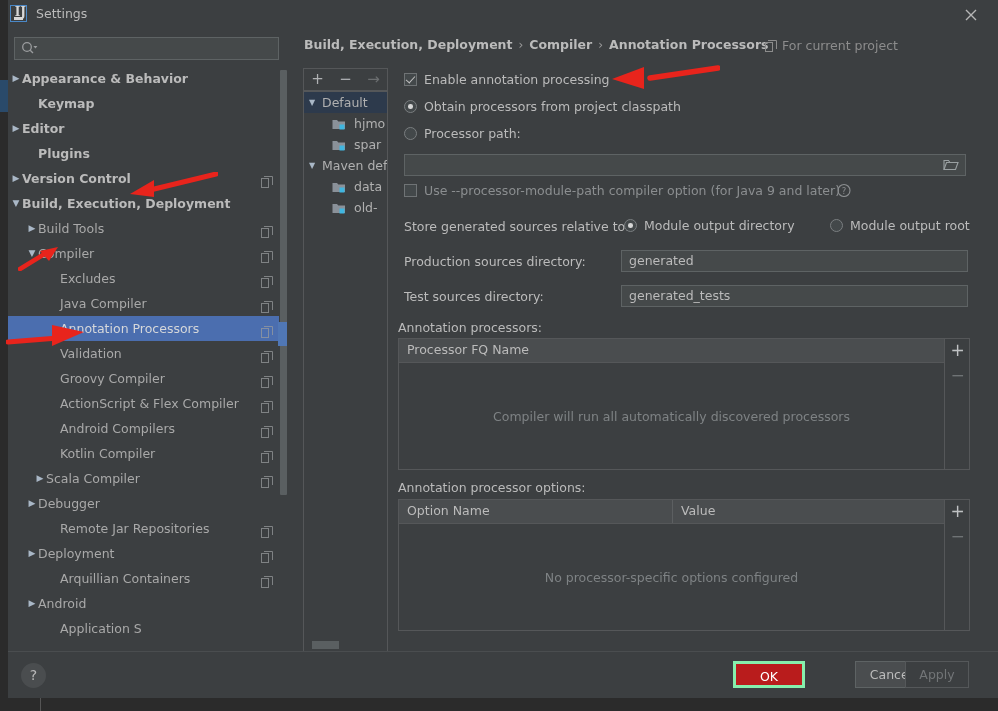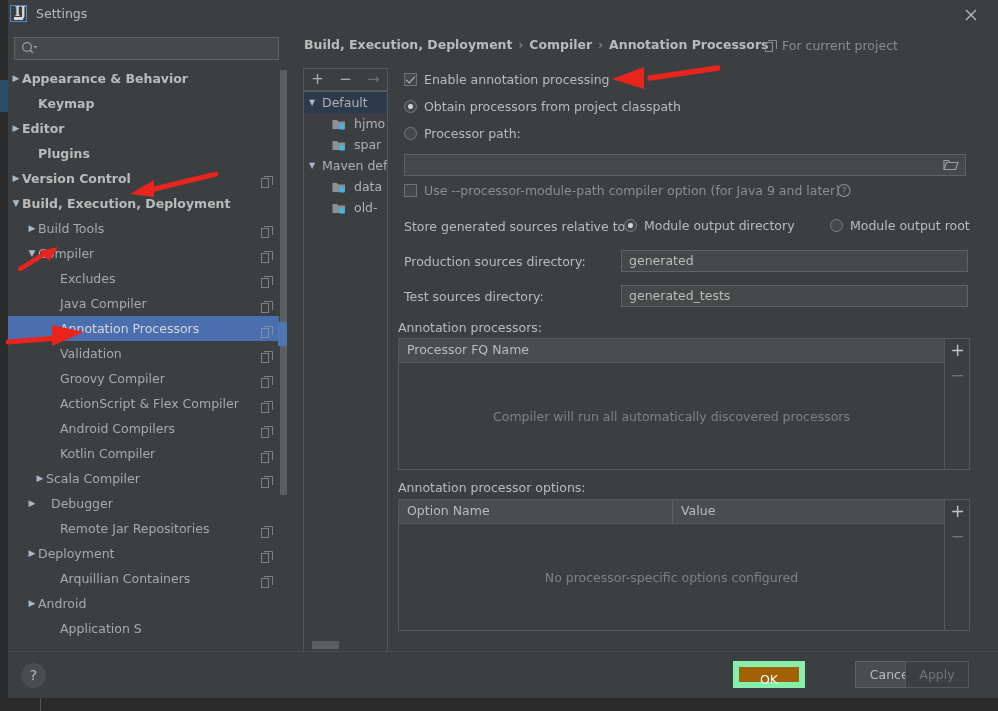--- a/index.html
+++ b/index.html
@@ -447,22 +447,22 @@
     height: 27px;
     line-height: 26px;
     text-align: center;
     box-sizing: border-box;
     font-size: 12.5px;
     cursor: pointer;
   }
   #ok-btn {
     left: 725px;
     width: 72px;
-    background: #a16207;
-    border: 6px solid #86efac;
+    background: #b91c1c;
+    border: 3px solid #86efac;
     color: #ffffff;
   }
   #cancel-btn {
     left: 811px;
     width: 72px;
     background: #4a4d4f;
     border: 1px solid #5e6364;
     color: #bbbbbb;
     margin-left: 36px;
   }
@@ -608,21 +608,21 @@
       <div class="tree-row">
         <span class="tree-arrow" style="left: 25px;">▶</span>
         <span class="tree-label" style="left: 38px;">Scala Compiler</span>
         <span class="copy-badge"><svg width="12" height="12" viewBox="0 0 12 12">
             <rect x="0.5" y="2.5" width="7" height="9" stroke="#9a9c9e" stroke-width="1" fill="none"></rect>
             <path d="M3 0.5 H11.5 V9" stroke="#9a9c9e" stroke-width="1" fill="none"></path>
           </svg></span>
       </div>
       <div class="tree-row">
         <span class="tree-arrow" style="left: 17px;">▶</span>
-        <span class="tree-label" style="left: 43px;">Debugger</span>
+        <span class="tree-label" style="left: 30px;">Debugger</span>
       </div>
       <div class="tree-row">
         <span class="tree-label" style="left: 52px;">Remote Jar Repositories</span>
         <span class="copy-badge"><svg width="12" height="12" viewBox="0 0 12 12">
             <rect x="0.5" y="2.5" width="7" height="9" stroke="#9a9c9e" stroke-width="1" fill="none"></rect>
             <path d="M3 0.5 H11.5 V9" stroke="#9a9c9e" stroke-width="1" fill="none"></path>
           </svg></span>
       </div>
       <div class="tree-row">
         <span class="tree-arrow" style="left: 17px;">▶</span>

